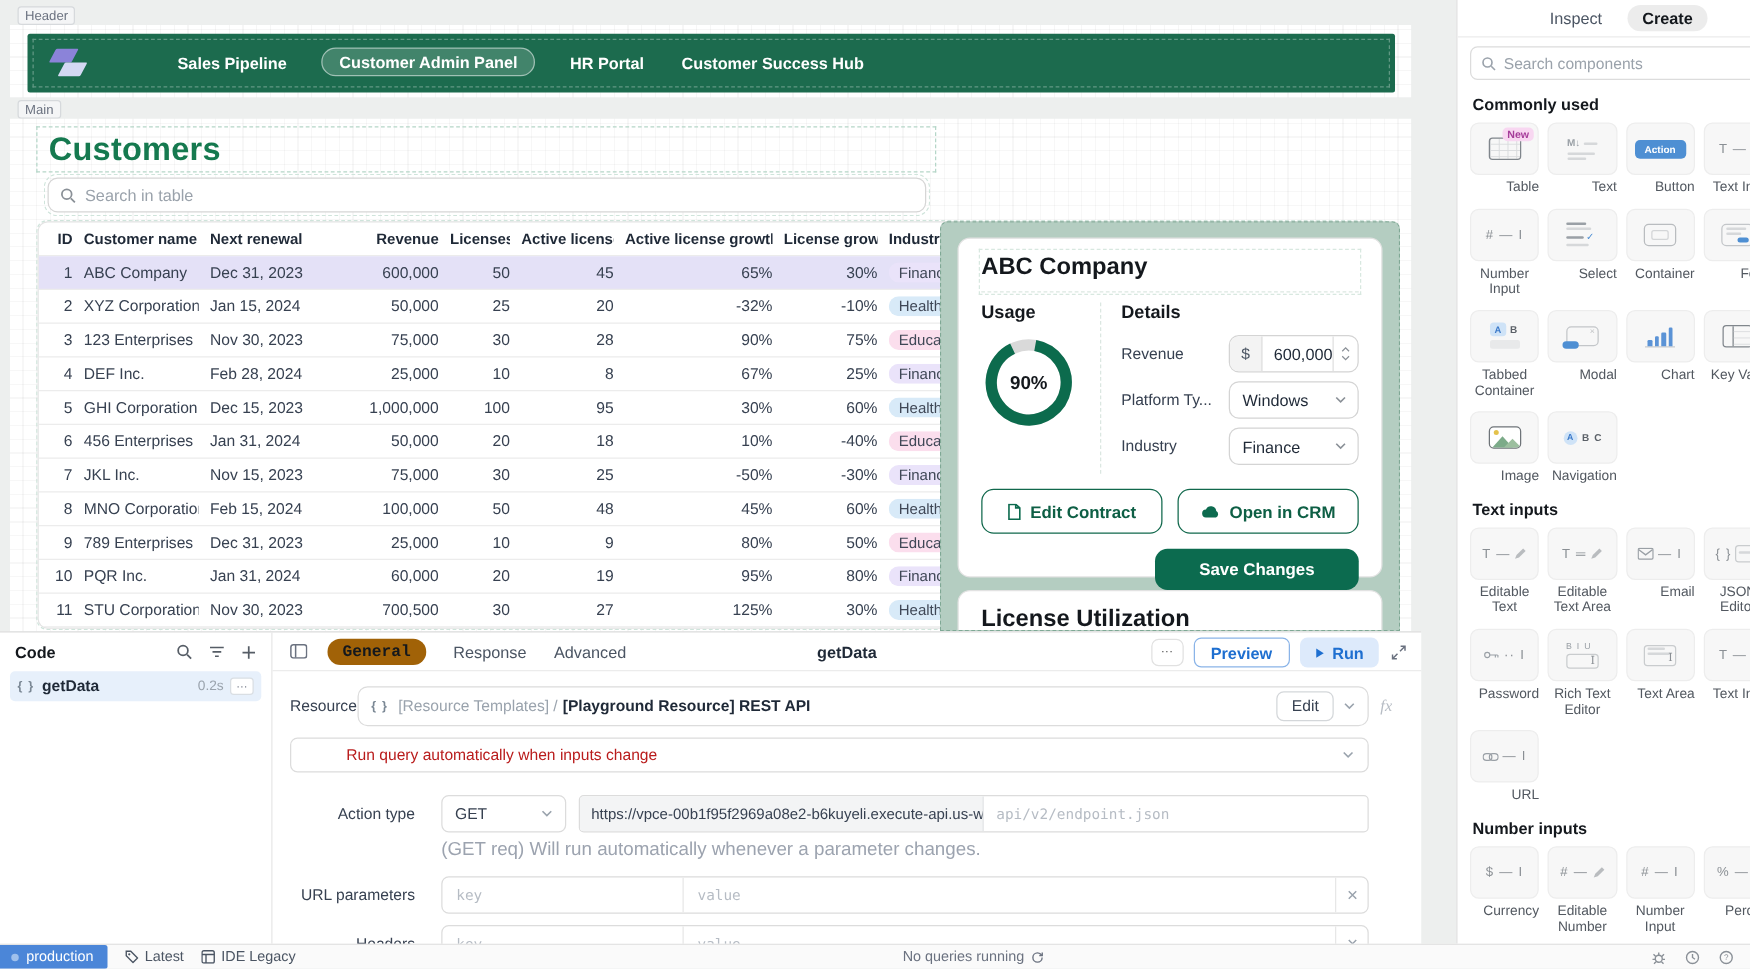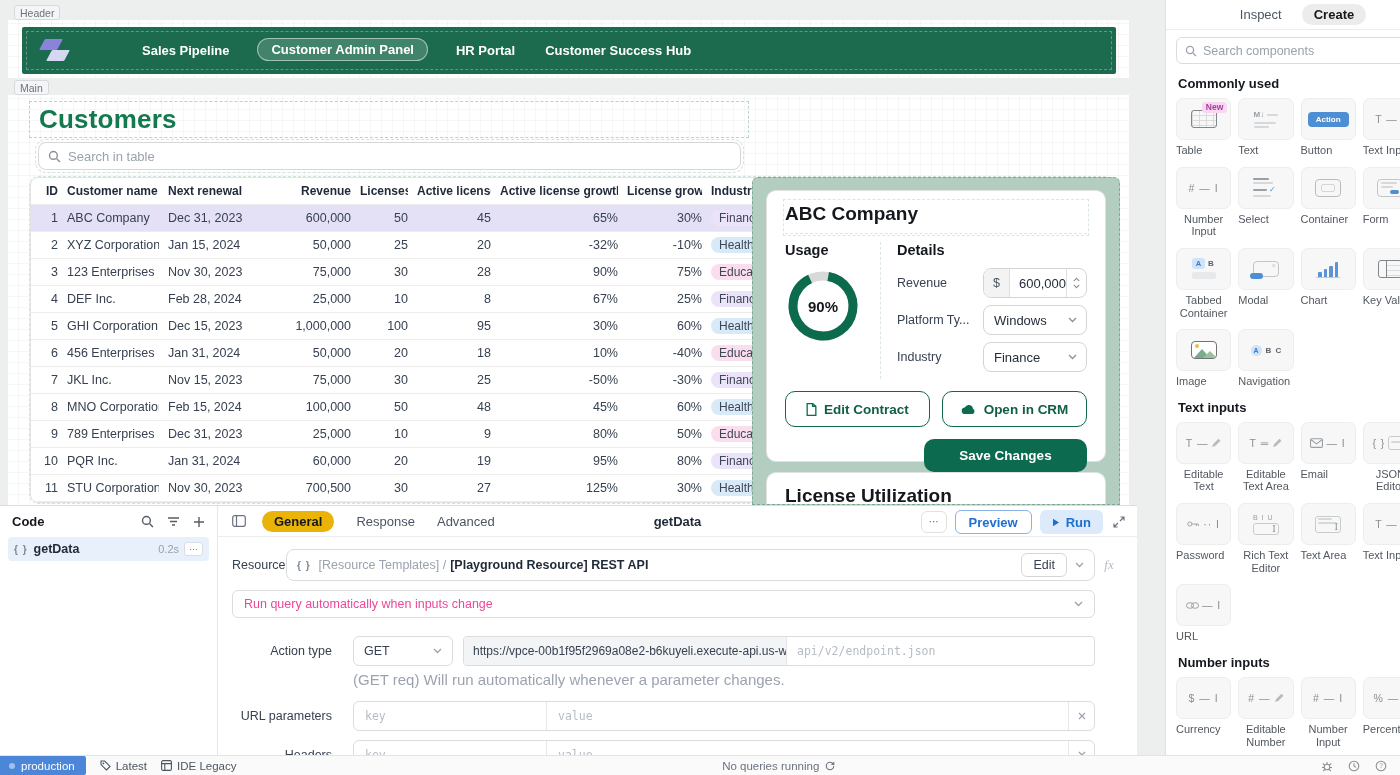--- a/index.html
+++ b/index.html
@@ -86,21 +86,21 @@
   .braces { font-size:10px; font-weight:700; color:#7a8794; letter-spacing:1px; }
   .query-name { font-size:12.5px; font-weight:700; color:#1f2937; margin-left:6px; flex:1; }
   .query-time { font-size:11px; color:#9aa3ad; margin-right:5px; }
   .mini-menu { background:#fff; border:1px solid #d9dee3; border-radius:3px; font-size:9px; color:#6b7280; padding:1px 4px; line-height:10px; cursor:pointer; }
 
   .code-right { position:absolute; left:218px; top:0; right:0; height:100%; }
   .code-tabs-row { height:31px; border-bottom:1px solid #ececec; display:flex; align-items:center; padding:0 14px; position:relative; }
   .panel-icon { color:#6b7280; margin-right:16px; cursor:pointer; }
   .code-tabs { display:flex; align-items:center; gap:22px; }
   .code-tab { font-size:13px; color:#4b5563; cursor:pointer; }
-  .code-tab.active { background:#eab308; border-radius:13px; padding:3px 12px; font-weight:700; color:#14181d; }
+  .code-tab.active { background:#a16207; border-radius:13px; padding:3px 12px; font-weight:700; color:#14181d;font-family:Liberation Mono, monospace; }
   .query-title { position:absolute; left:50%; transform:translateX(-50%); font-size:13px; font-weight:700; color:#1f2937; }
   .q-actions { position:absolute; right:12px; top:4px; display:flex; align-items:center; gap:8px; }
   .menu-btn { height:22px; border:1px solid #e1e1e1; border-radius:6px; background:#fff; padding:0 7px; font-size:10px; color:#555; line-height:20px; cursor:pointer; }
   .btn-preview { height:24px; border:1px solid #8ab4e8; border-radius:6px; background:#fff; color:#1e6fd0; font-size:13px; font-weight:600; padding:0 13px; cursor:pointer; }
   .btn-run { height:24px; border:none; border-radius:6px; background:#ddeafb; color:#1e6fd0; font-size:13px; font-weight:700; padding:0 12px;
     display:flex; align-items:center; gap:6px; cursor:pointer; }
   .expand-icon { color:#6b7280; cursor:pointer; margin-left:2px; }
 
   .code-body { padding:12px 14px 0; }
   .crow { display:flex; align-items:center; }
@@ -108,21 +108,21 @@
   .lab-r { width:100px; text-align:right; margin-right:21px; }
   .resource-row { margin-bottom:9px; }
   .resource-row .crow-label { width:54px; }
   .resource-box { flex:1; height:32px; border:1px solid #dcdcdc; border-radius:8px; display:flex; align-items:center; padding:0 10px; background:#fff; }
   .res-gray { font-size:12.5px; color:#9aa3ad; margin-left:8px; white-space:nowrap; }
   .res-bold { font-size:12.5px; font-weight:700; color:#1f2937; margin-left:4px; white-space:nowrap; }
   .edit-btn { margin-left:auto; height:24px; border:1px solid #d4d7da; border-radius:6px; background:#fff; font-size:12.5px; color:#374151; padding:0 11px; cursor:pointer; }
   .res-chev { color:#9aa3ad; margin-left:8px; }
   .fx { width:28px; text-align:center; font-size:13px; font-style:italic; color:#b6bcc4; font-family:"Liberation Serif", serif; }
   .runmode-select { flex:1; height:28px; border:1px solid #dcdcdc; border-radius:6px; display:flex; align-items:center; padding:0 11px; background:#fff; margin-bottom:18px; cursor:pointer; }
-  .runmode-select .v { flex:1; font-size:12.5px; color:#ec4899; }
+  .runmode-select .v { flex:1; font-size:12.5px; color:#b91c1c;margin-left:33px; }
   .action-row { margin-bottom:5px; }
   .get-select { width:100px; height:30px; border:1px solid #dcdcdc; border-radius:6px; display:flex; align-items:center; padding:0 10px; margin-right:10px; background:#fff; cursor:pointer; }
   .get-select .v { flex:1; font-size:12.5px; color:#374151; }
   .url-field { flex:1; height:30px; border:1px solid #dcdcdc; border-radius:4px; display:flex; align-items:stretch; overflow:hidden; background:#fff; }
   .url-prefix { width:323px; background:#f3f4f5; border-right:1px solid #e3e5e7; display:flex; align-items:center; padding:0 9px;
     font-size:12px; color:#374151; white-space:nowrap; overflow:hidden; }
   .url-ph { display:flex; align-items:center; padding:0 10px; font-family:"DejaVu Sans Mono", monospace; font-size:11.5px; color:#b6bcc4; }
   .hint-row { margin:0 0 12px 121px; padding-left:0; }
   .hint { font-size:15px; color:#9ca3af; }
   .param-row { margin-bottom:9px; }
@@ -137,21 +137,21 @@
   .mode-tabs { height:30px; border-bottom:1px solid #ececec; display:flex; align-items:center; justify-content:center; gap:8px; }
   .mode-tab { font-size:13px; color:#4b5563; padding:3px 12px; cursor:pointer; }
   .mode-tab.active { background:#ececec; border-radius:14px; font-weight:700; color:#14181d; }
   .lib-tabs { display:flex; align-items:center; gap:4px; padding:8px 10px 2px; }
   .lib-tab { font-size:13px; color:#4b5563; padding:3px 12px; cursor:pointer; }
   .lib-tab.active { background:#ececec; border-radius:14px; font-weight:700; color:#14181d; }
   .comp-search { margin:7px 10px 2px; height:27px; border:1px solid #dcdcdc; border-radius:6px; display:flex; align-items:center; padding:0 8px; color:#9aa2ab; }
   .comp-search .ph { font-size:12.5px; color:#9aa2ab; margin-left:6px; }
   .sec-title { font-size:13px; font-weight:700; color:#14181d; margin:12px 12px 7px; }
   .comp-grid { display:grid; grid-template-columns:repeat(4,1fr); gap:10px 7px; padding:0 10px; }
-  .comp { display:flex; flex-direction:column; align-items:flex-start; cursor:grab; }
+  .comp { display:flex; flex-direction:column; align-items:flex-end; cursor:grab; }
   .comp-box { width:100%; height:42px; background:#f7f7f7; border:1px solid #ededed; border-radius:7px;
     display:flex; align-items:center; justify-content:center; position:relative; overflow:hidden; }
   .comp-label { font-size:11px; color:#525860; text-align:center; margin-top:4px; line-height:1.15; }
   .comp-badge { position:absolute; top:3px; right:3px; background:#f8d7f1; color:#a63d9a; font-size:8.5px; font-weight:700; border-radius:4px; padding:0 4px; line-height:11px; }
   .glyph { font-size:10.5px; letter-spacing:1px; color:#8a8f94; white-space:nowrap; }
   .ic-action { background:#4e8fd3; color:#fff; font-size:8px; font-weight:700; border-radius:4px; padding:3px 8px; }
   .ic-table { width:26px; height:18px; border:1.5px solid #80868c; border-radius:3px;
     background-image:linear-gradient(#d9dbdd 1px,transparent 1px),linear-gradient(90deg,#d9dbdd 1px,transparent 1px);
     background-size:7px 5px; background-position:0 4px; }
   .ic-lines { display:flex; flex-direction:column; gap:2.5px; align-items:flex-start; }

